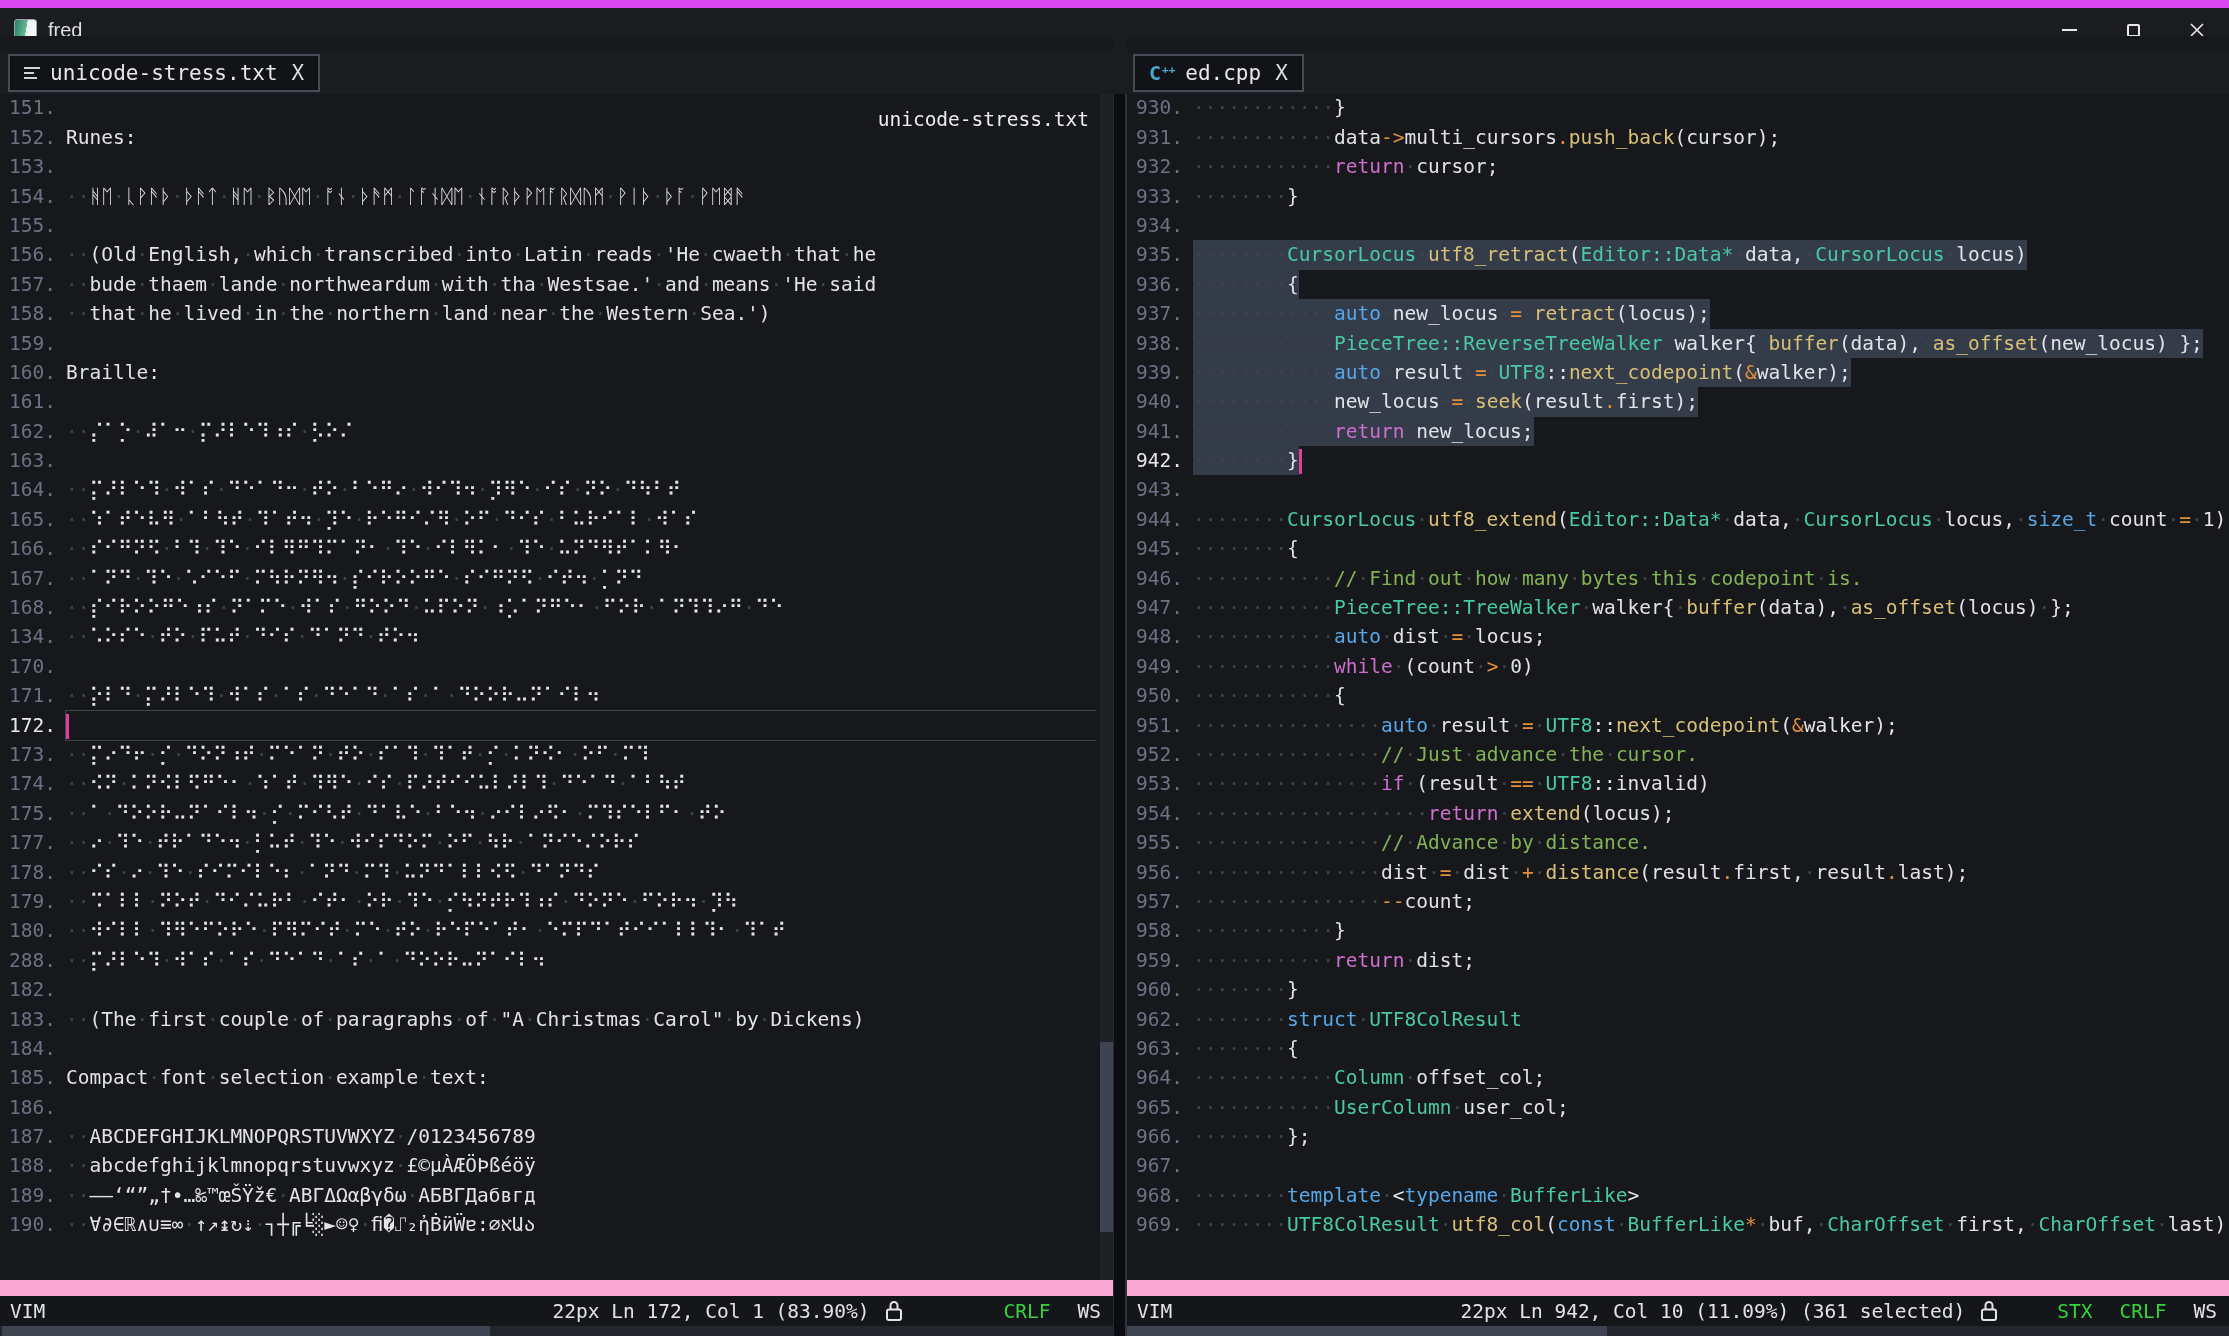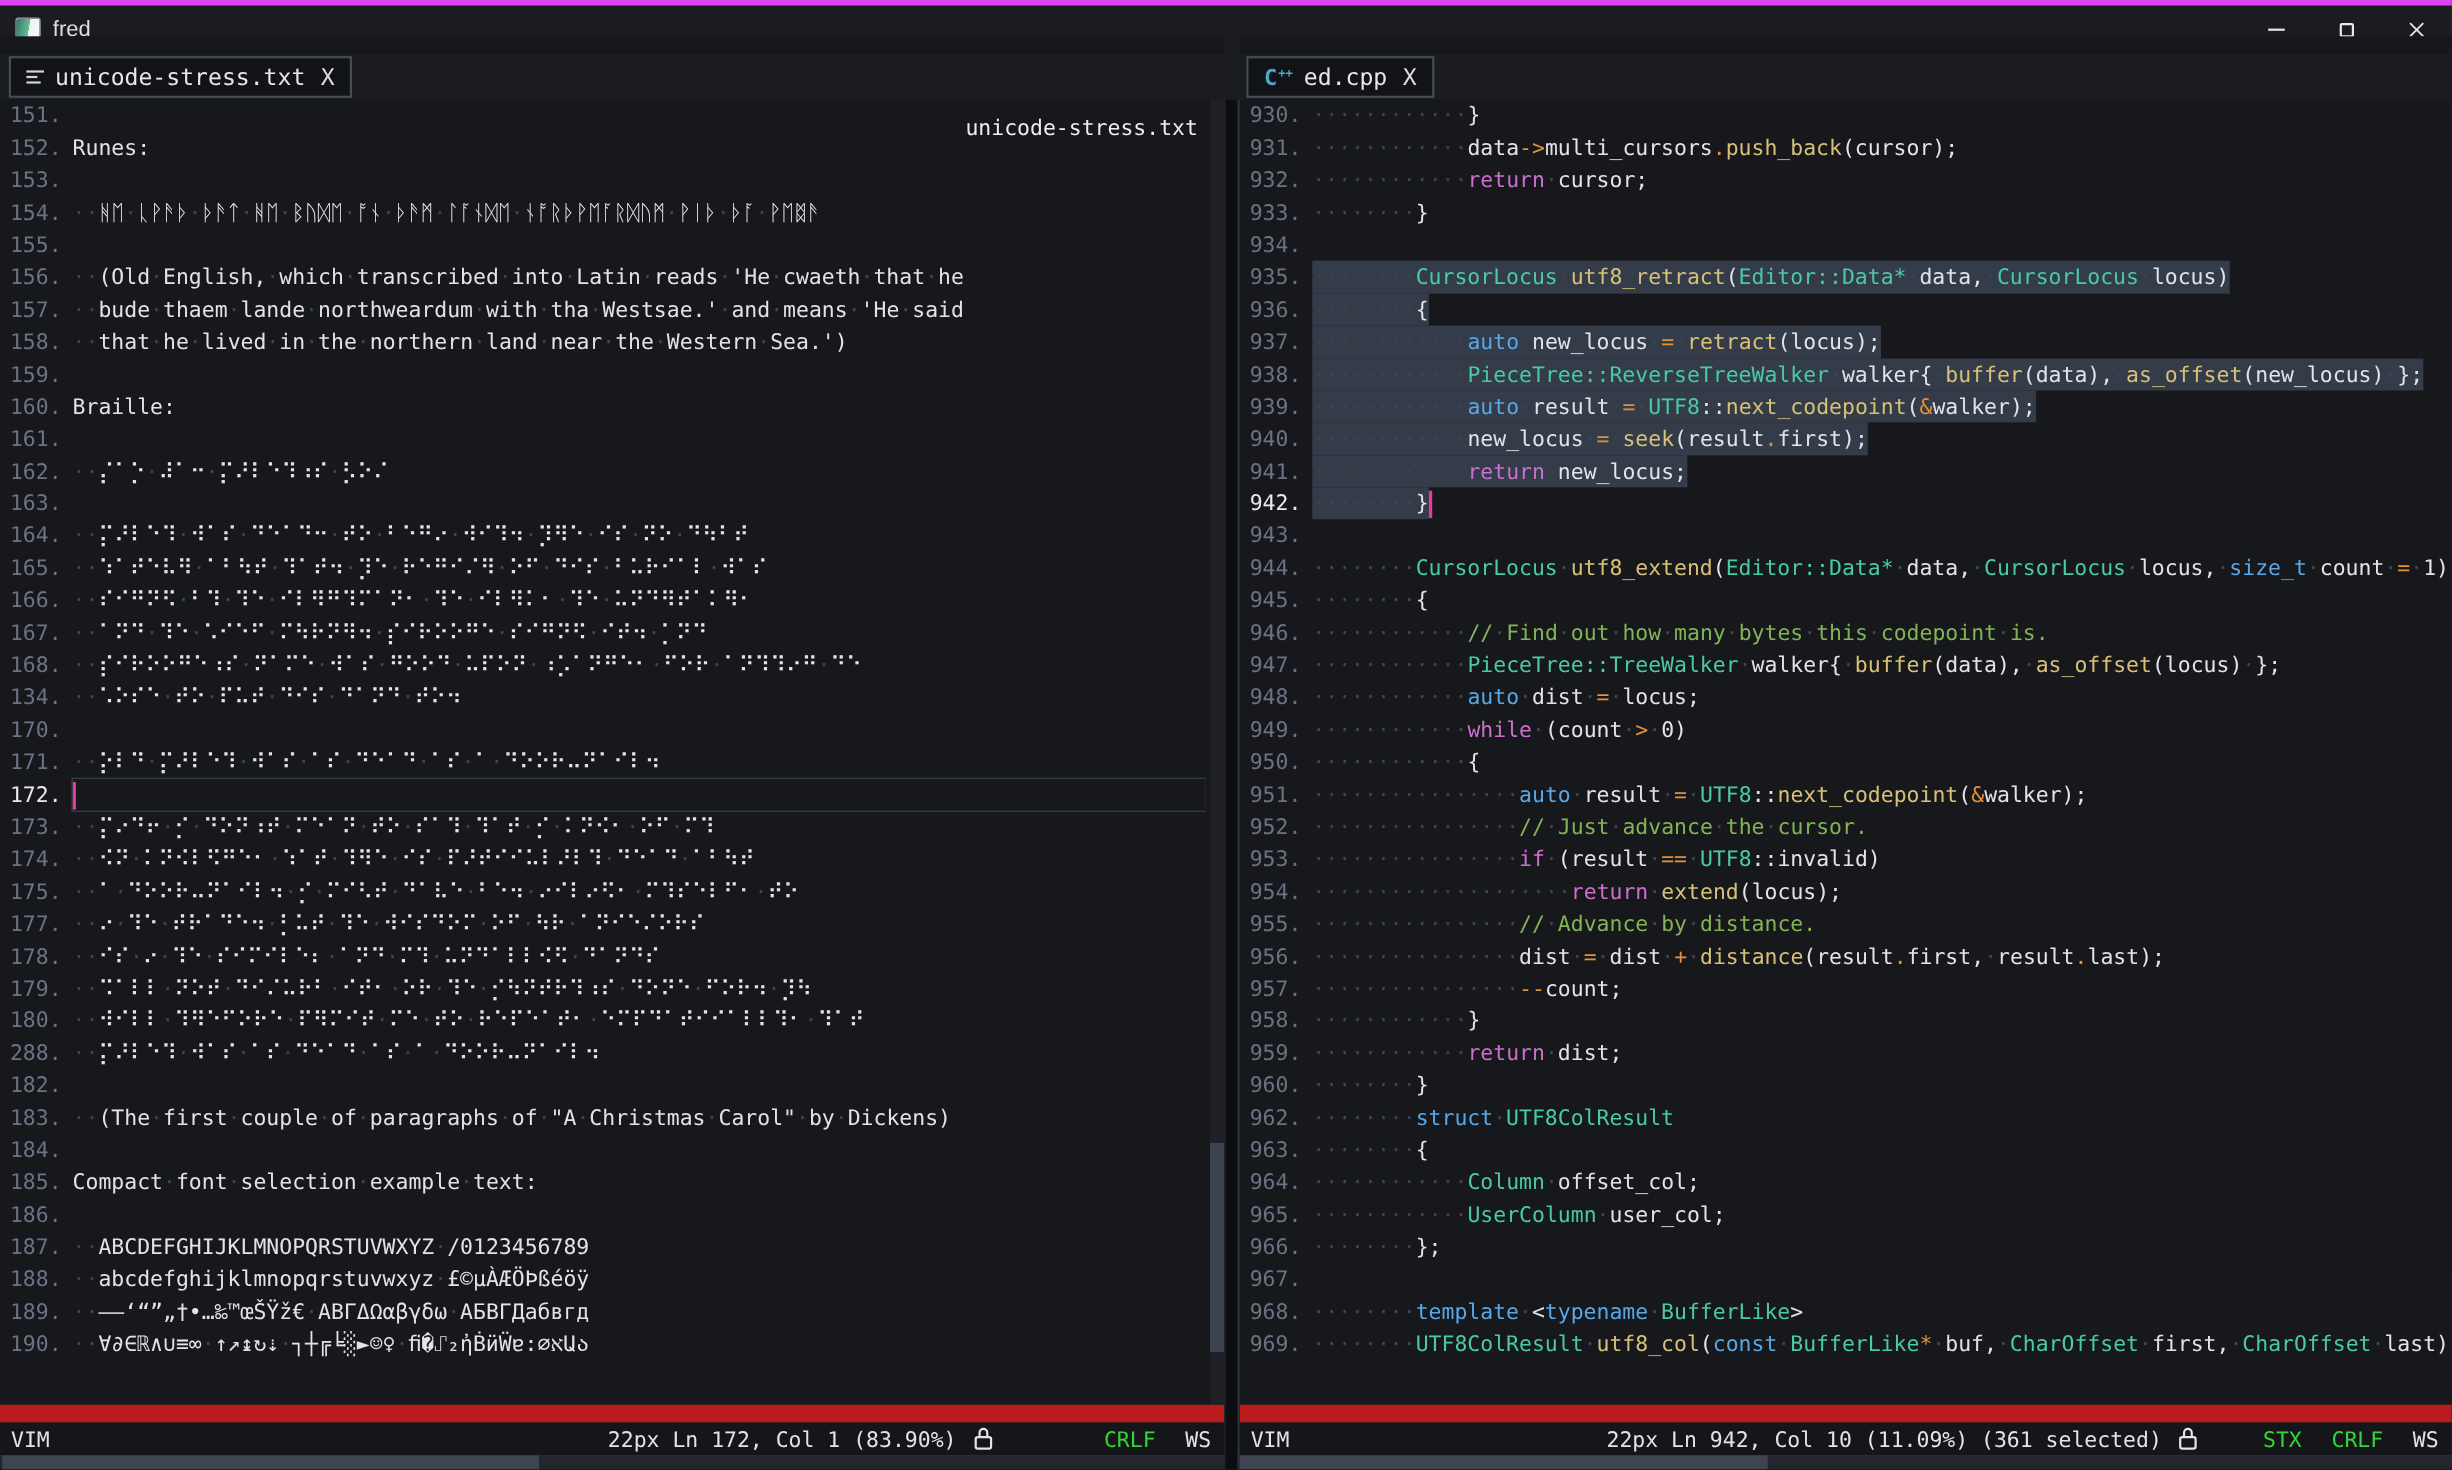--- a/index.html
+++ b/index.html
@@ -1,18 +1,18 @@
 <!DOCTYPE html>
 <html style="--cursor_pink: #e43c9c; --keyword_blue: #56a8e8; --keyword_magenta: #cd6fcd; --type_teal: #48caa5; --function_yellow: #d8c077; --operator_orange: #e2903a; --comment_green: #82b456; --status_green: #35d43a; --selection: #343c4a;"><head>
 <meta charset="utf-8">
 <style>
   html,body{margin:0;padding:0;background:#000;}
   *{box-sizing:border-box;}
-  .window{position:relative;width:2229px;height:1336px;background:#b91c1c;overflow:hidden;
-          border-top:5px solid #d946ef;font-family:"DejaVu Sans Mono",monospace;color:#e2e3e8;}
+  .window{position:relative;width:2229px;height:1336px;background:#f9a8d4;overflow:hidden;
+          border-top:8px solid #d946ef;font-family:"DejaVu Sans Mono",monospace;color:#e2e3e8;}
   
   .titlebar{position:absolute;left:0;top:0;width:100%;height:44px;background:#1b1c20;}
   .appicon{position:absolute;left:14px;top:11px;width:23px;height:21px;border-radius:3px;
            background:linear-gradient(100deg,#2f7a6e 0%,#66bd92 52%,#eef1f2 53%,#f7f8f9 100%);
            border:1px solid #9aa3ab;}
   .apptitle{position:absolute;left:48px;top:0;height:44px;line-height:44px;
             font-family:"Liberation Sans",sans-serif;font-size:20px;color:#dcdee2;}
   .wctrls{position:absolute;right:0;top:0;height:44px;display:flex;}
   .wbtn{width:64px;height:44px;display:flex;align-items:center;justify-content:center;}
   .minbar{width:15px;height:2px;background:#e8e9ec;}

